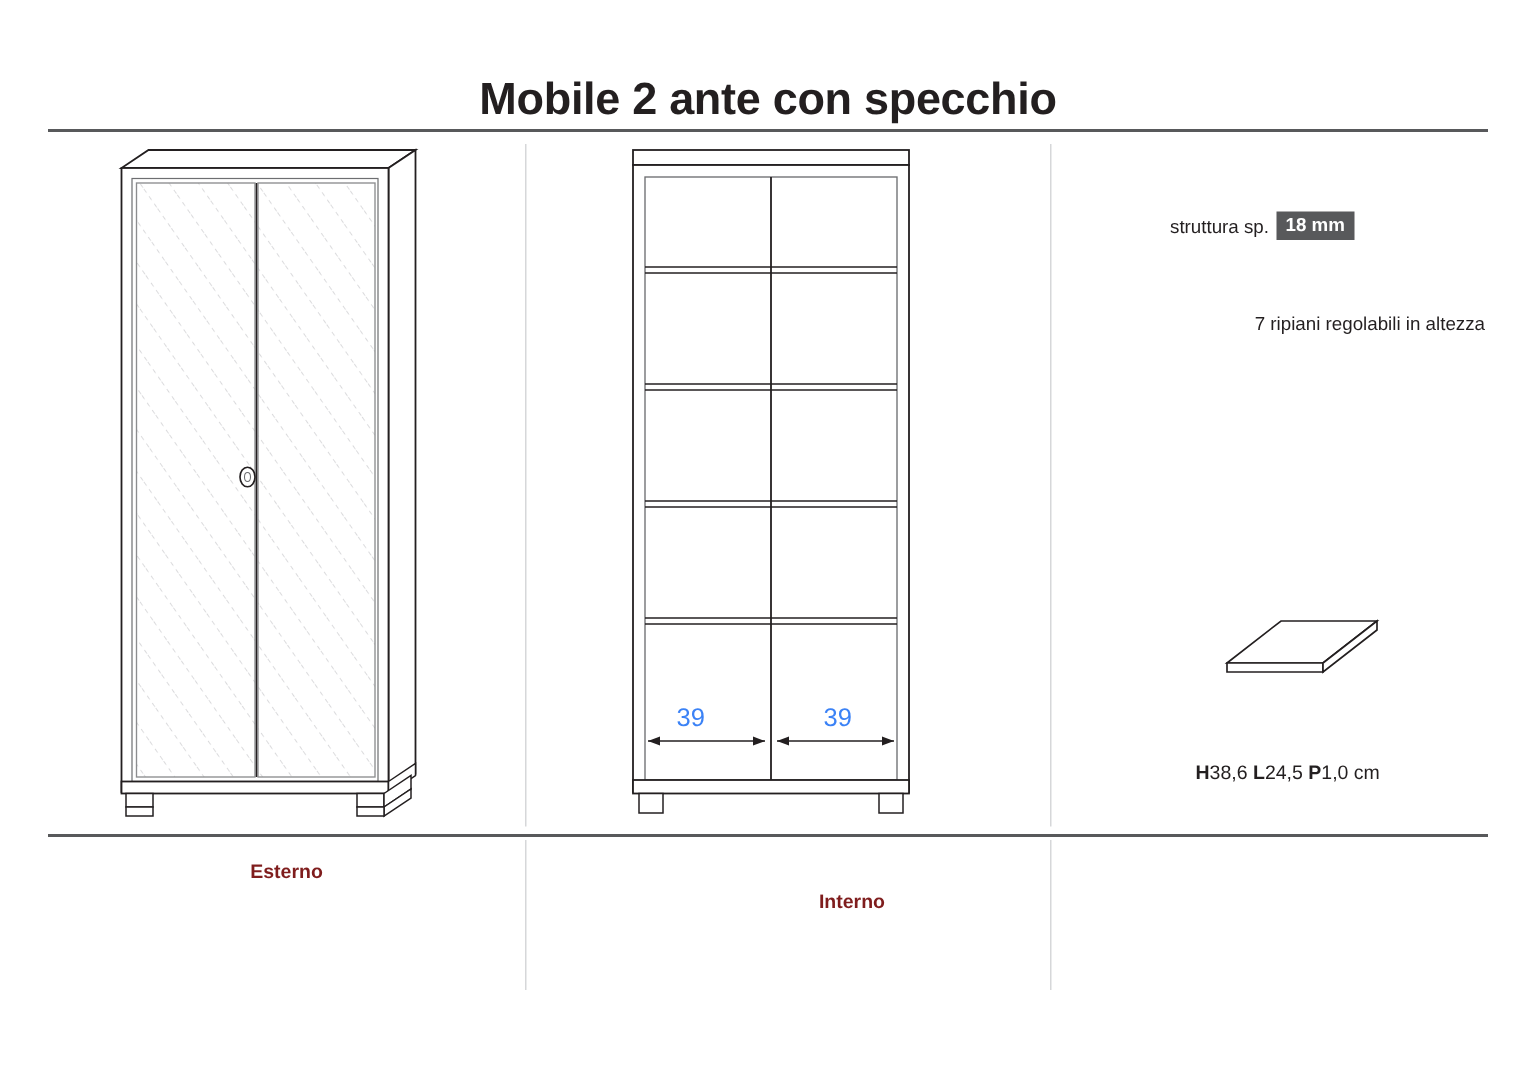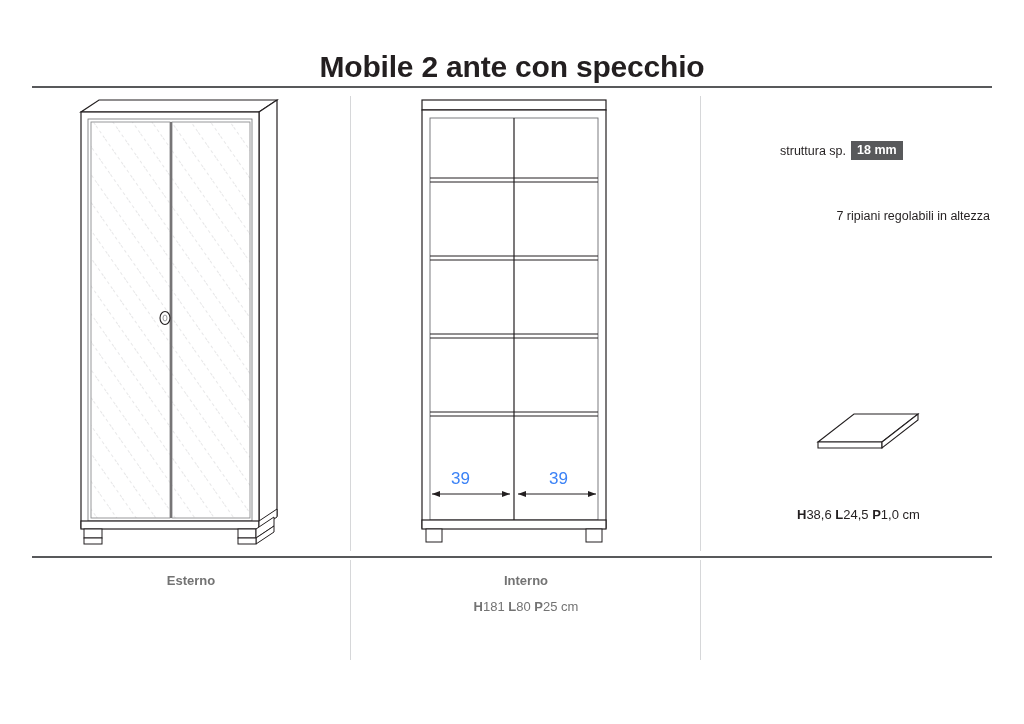--- a/index.html
+++ b/index.html
@@ -53,26 +53,26 @@
   #vrule-2 { left: 700px; top: 96px; height: 455px; }
   #vrule-3 { left: 350px; top: 560px; height: 100px; }
   #vrule-4 { left: 700px; top: 560px; height: 100px; }
 
   
   .caption {
     position: absolute;
     text-align: center;
     font-size: 13px;
     line-height: 26px;
-    color: #737373;
+    color: #7f1d1d;
   }
   .caption .head { font-weight: bold; }
   .caption .dim b { font-weight: bold; }
   #caption-left  { left: 32px;  top: 568px; width: 318px; }
-  #caption-mid   { left: 352px; top: 568px; width: 348px; }
+  #caption-mid   { left: 352px; top: 588px; width: 348px; padding-left: 42px; }
 
   
   .info-text {
     position: absolute;
     font-size: 12.5px;
     color: #231f20;
     text-align: right;
   }
   #struttura-line { left: 780px; top: 142px; }
   #ripiani-line   { left: 780px; top: 208px; width: 210px; line-height: 17px; }
@@ -248,16 +248,15 @@
   <div class="info-text" id="shelf-dims">
     <b>H</b>38,6 <b>L</b>24,5 <b>P</b>1,0 cm
   </div>
 
   <div class="caption" id="caption-left">
     <div class="head">Esterno</div>
   </div>
 
   <div class="caption" id="caption-mid">
     <div class="head">Interno</div>
-    <div class="dim"><b>H</b>181 <b>L</b>80 <b>P</b>25 cm</div>
   </div>
 
 </div>
 
 </body></html>

